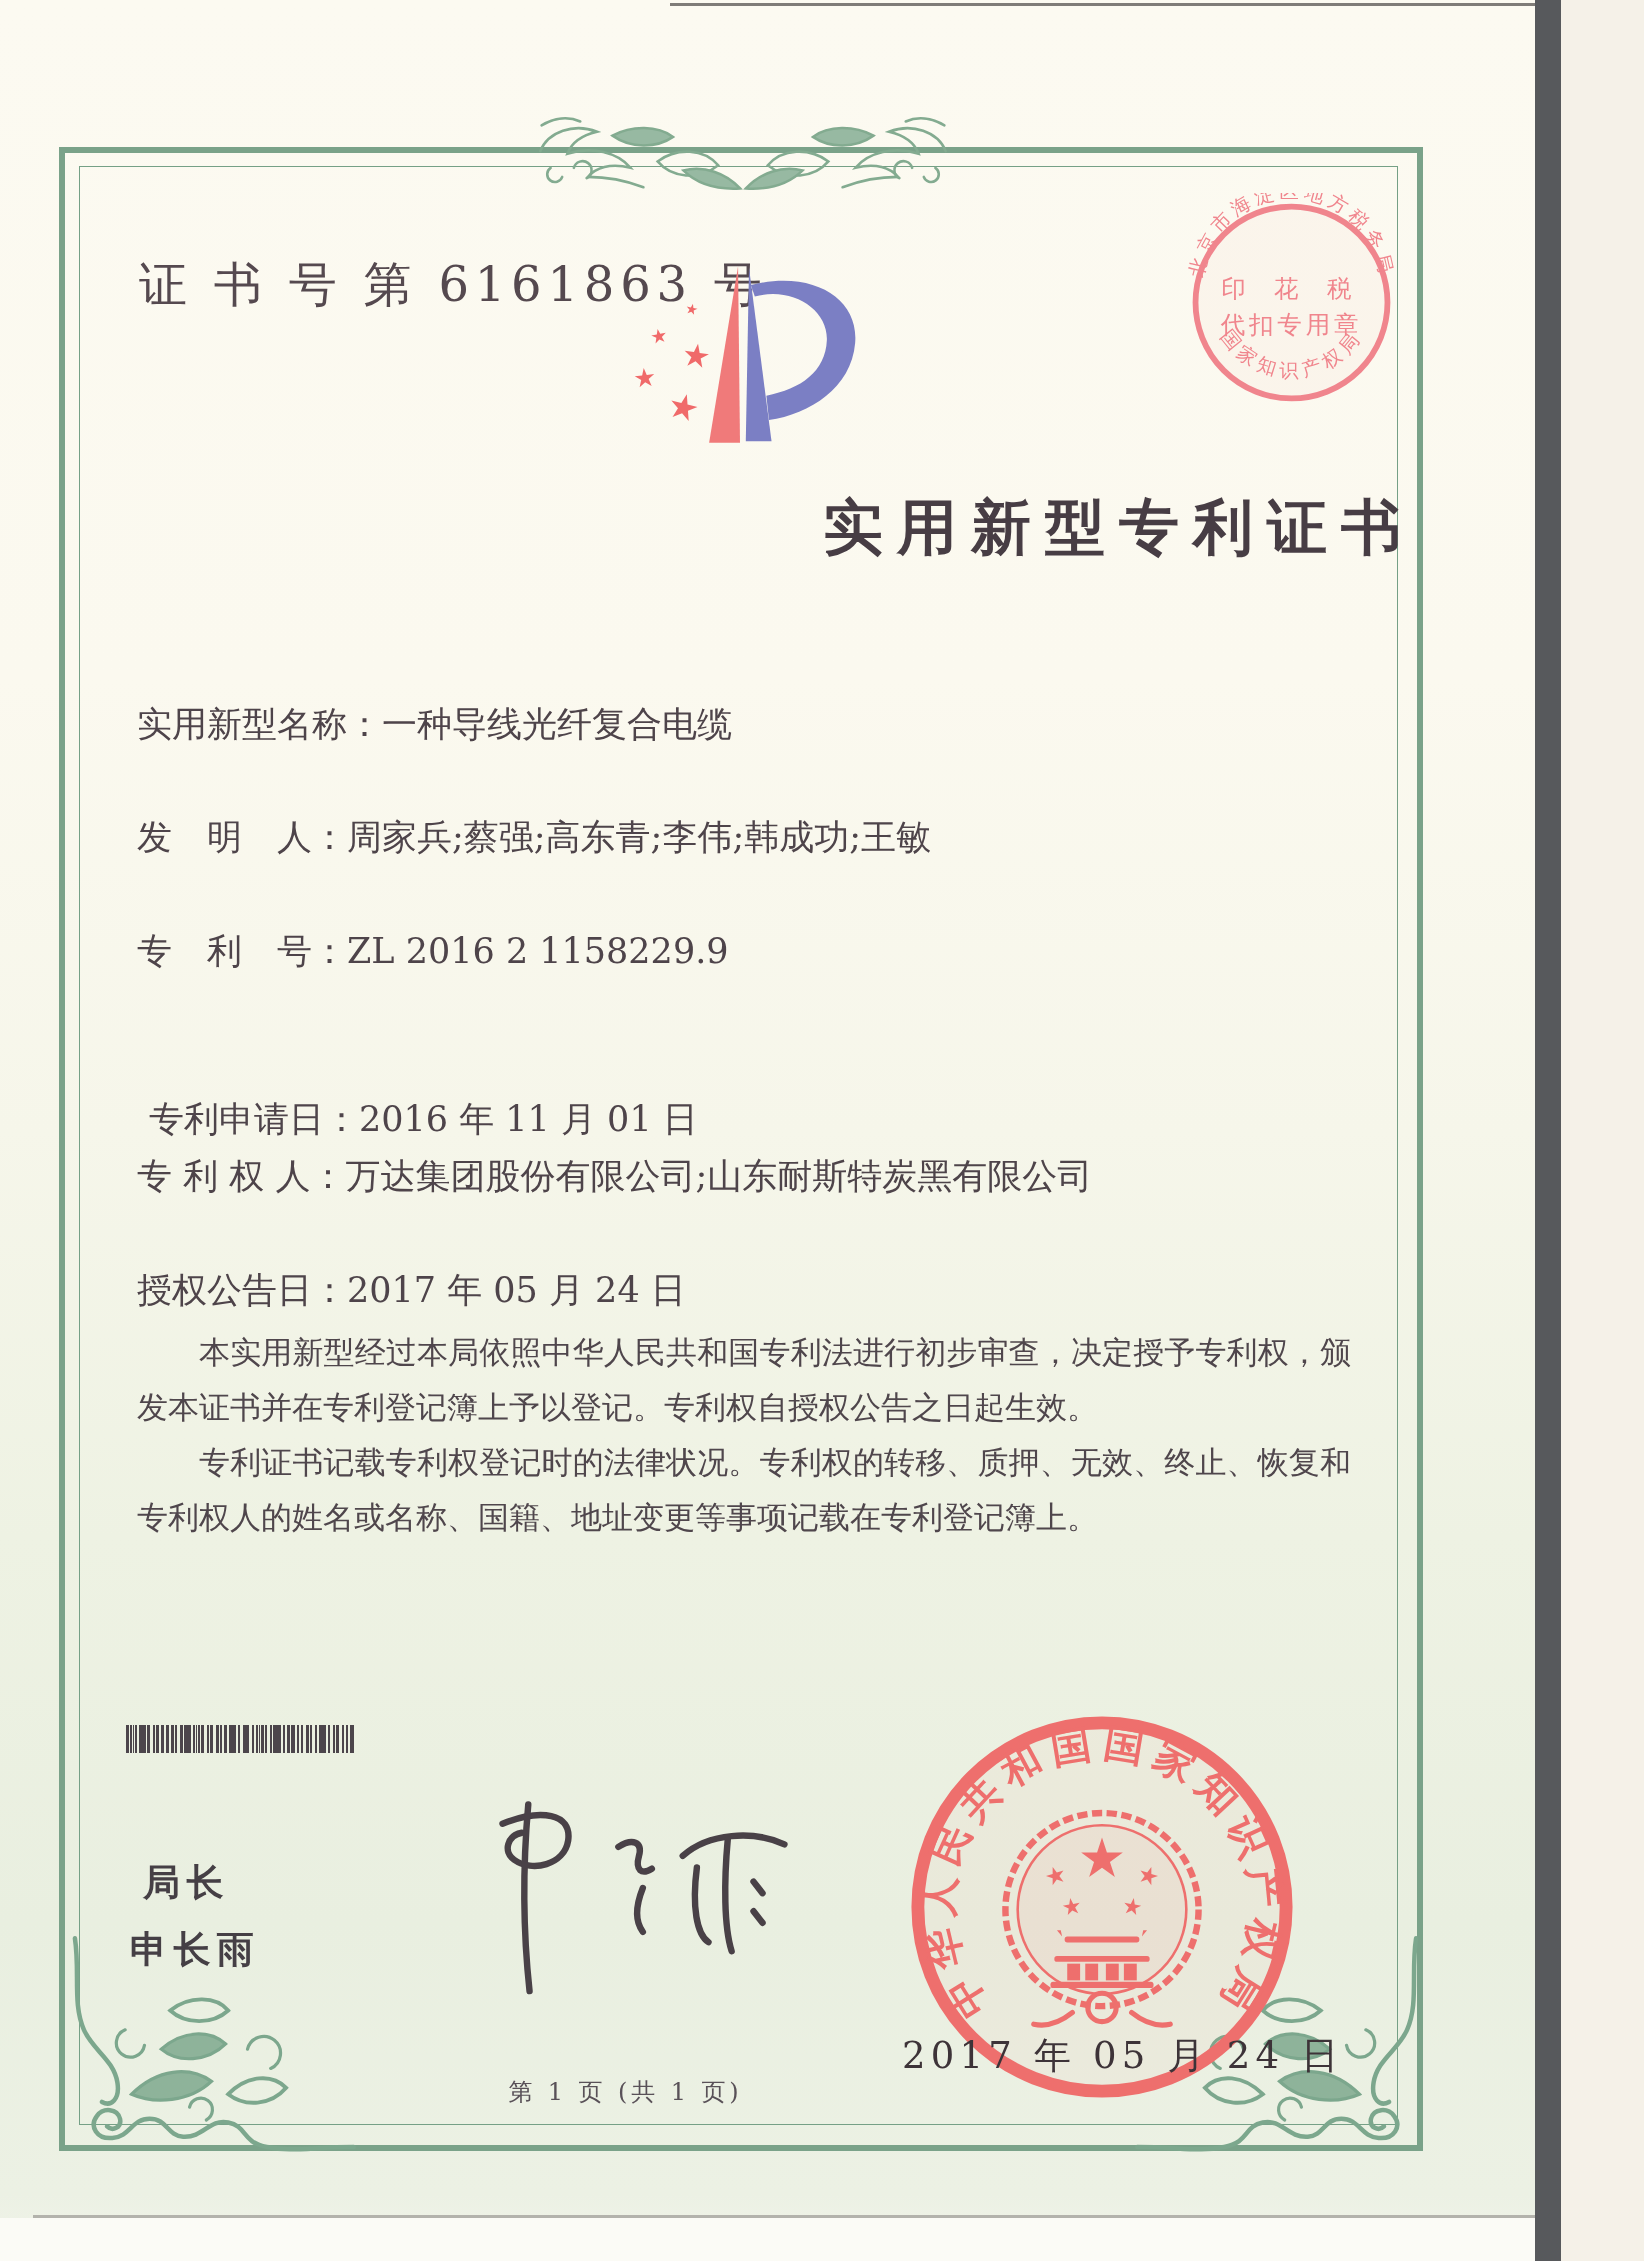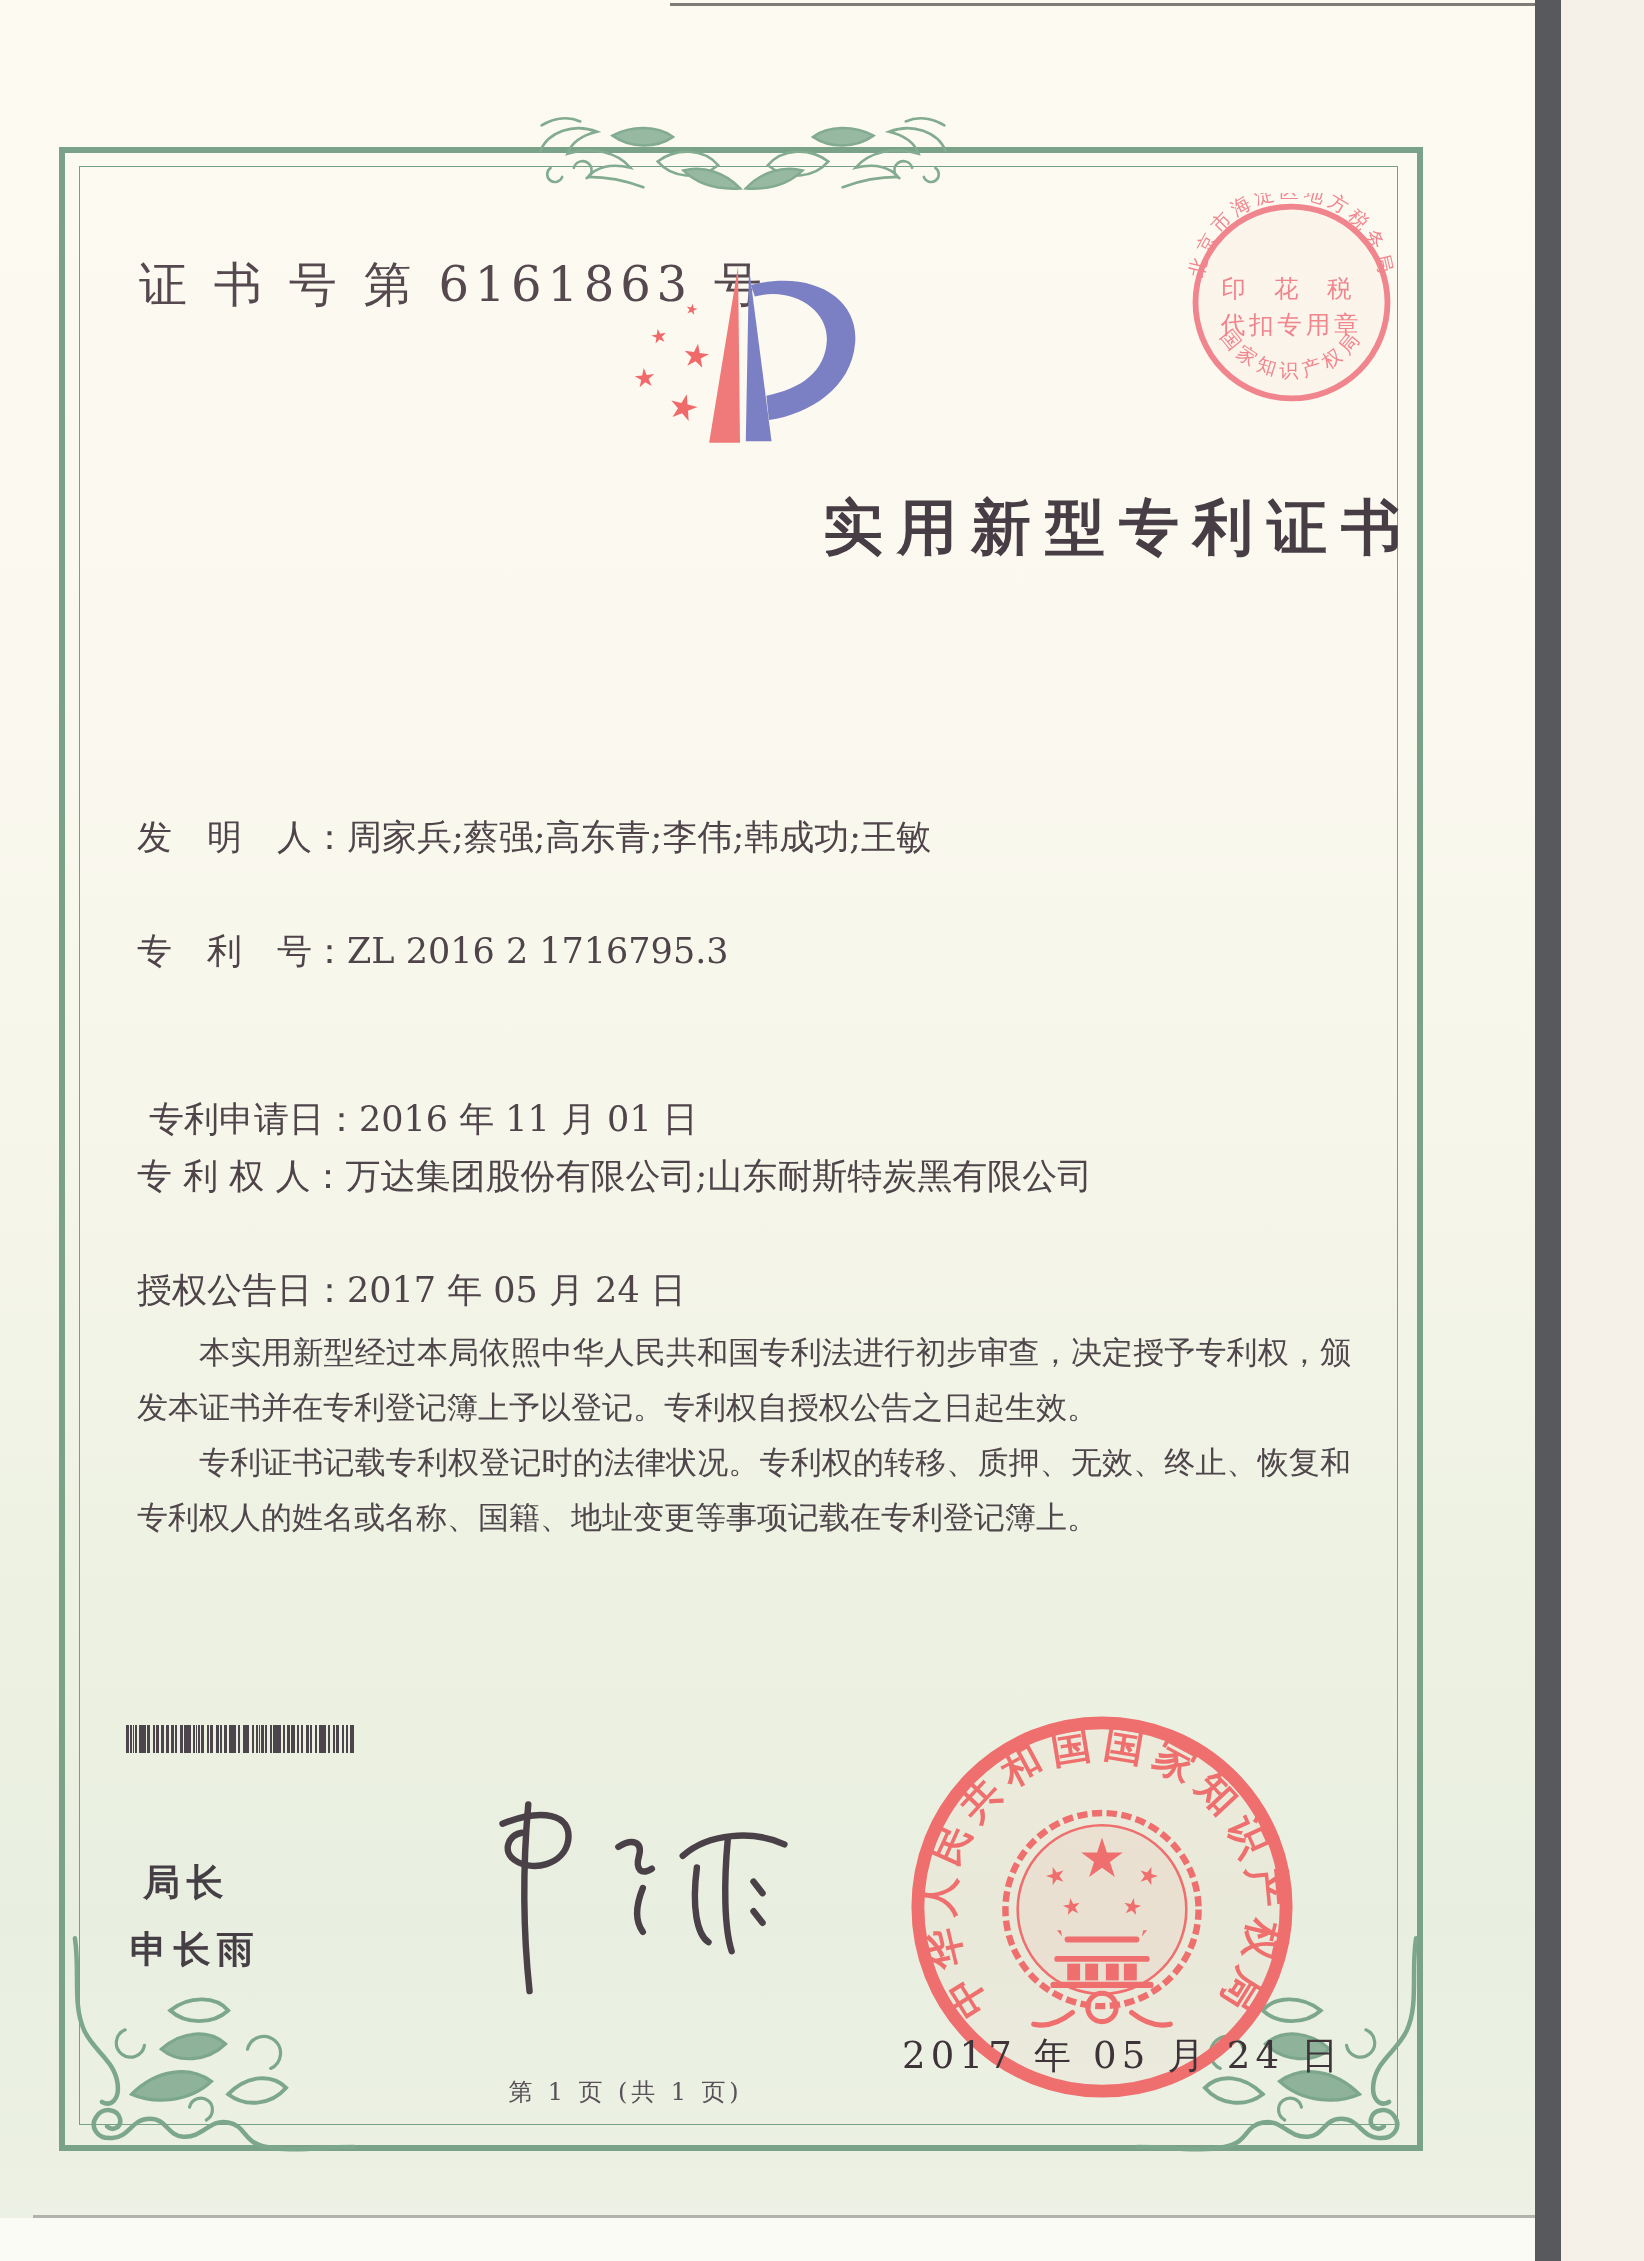--- a/index.html
+++ b/index.html
@@ -109,22 +109,23 @@
     <text x="170" y="162" font-size="38" fill="#f0858d" text-anchor="middle" letter-spacing="16">印 花 税</text>
     <text x="170" y="218" font-size="38" fill="#f0858d" text-anchor="middle" letter-spacing="6">代扣专用章</text>
     <path id="taxArcBottom" d="M 48,196 A 128,128 0 0 0 292,196" fill="none"></path>
     <text font-size="30" fill="#f0858d" letter-spacing="8">
       <textPath href="#taxArcBottom" startOffset="50%" text-anchor="middle">国家知识产权局</textPath>
     </text>
   </svg>
 
   <div class="abs title">实用新型专利证书</div>
 
+  <div class="abs field-row f0"><span>实用新型名称：</span><span>一种导线光纤复合电缆</span></div>
   <div class="abs field-row f1"><span>发　明　人：</span><span>周家兵;蔡强;高东青;李伟;韩成功;王敏</span></div>
-  <div class="abs field-row f2"><span>专　利　号：</span><span>ZL 2016 2 1716795.3</span></div>
+  <div class="abs field-row f2"><span>专　利　号：</span><span>ZL 2016 2 1158229.9</span></div>
   <div class="abs field-row f3"><span>专利申请日：</span><span>2016 年 11 月 01 日</span></div>
   <div class="abs field-row f4"><span>专 利 权 人：</span><span>万达集团股份有限公司;山东耐斯特炭黑有限公司</span></div>
   <div class="abs field-row f5"><span>授权公告日：</span><span>2017 年 05 月 24 日</span></div>
 
   <div class="abs body-text">
     <p>本实用新型经过本局依照中华人民共和国专利法进行初步审查，决定授予专利权，颁发本证书并在专利登记簿上予以登记。专利权自授权公告之日起生效。</p>
     <p>专利证书记载专利权登记时的法律状况。专利权的转移、质押、无效、终止、恢复和专利权人的姓名或名称、国籍、地址变更等事项记载在专利登记簿上。</p>
   </div>
 
   <div class="abs barcode"></div>

